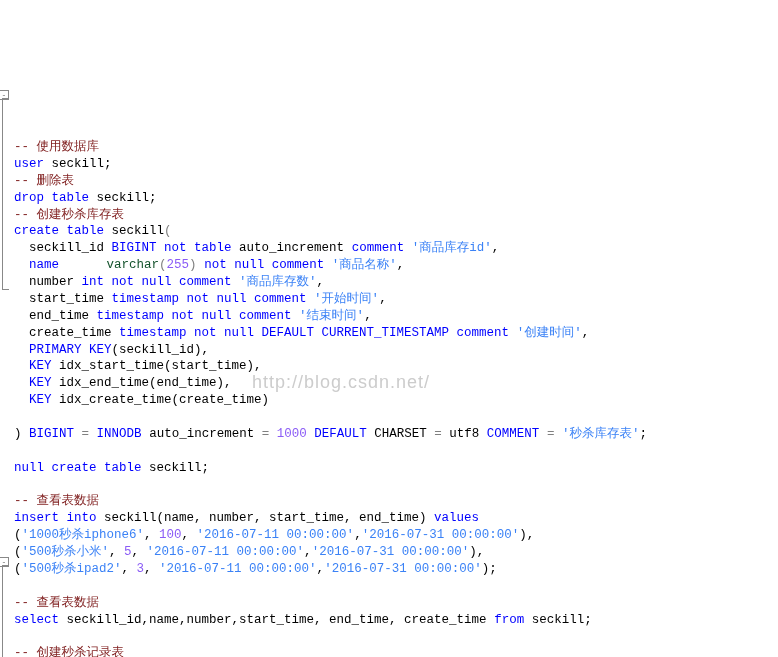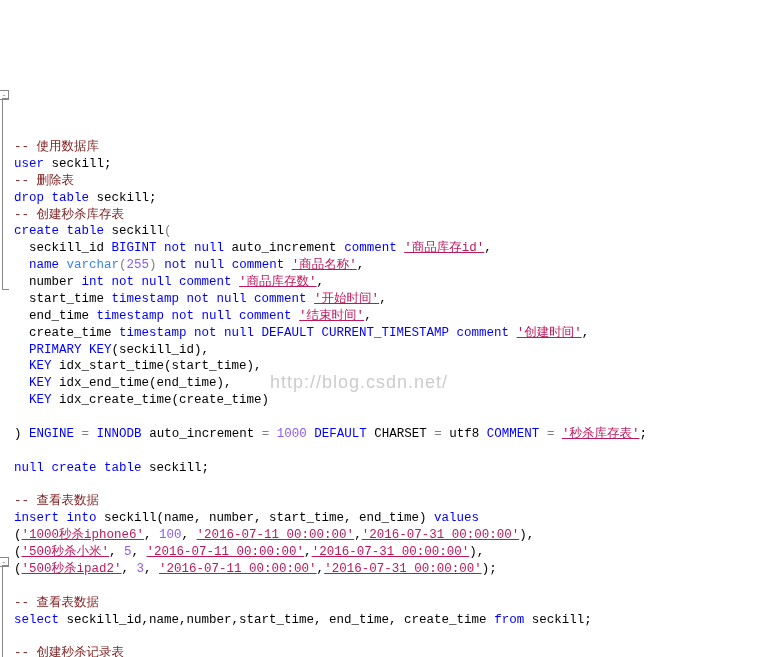--- a/index.html
+++ b/index.html
@@ -39,23 +39,23 @@
     font-size: 8px;
     line-height: 8px;
     text-align: center;
     color: #666;
   }
   .code {
     padding-left: 10px;
   }
   .cmt { color: #7f1d1d; }
   .kw  { color: #0000ff; text-align: right; }
-  .fn  { color: #3b82f6; }
+  .fn  { color: #14532d; margin-left: 40px; }
   .num { color: #8b5cf6; }
-  .str { color: #be185d; text-decoration: underline; }
+  .str { color: #3b82f6; }
   .op  { color: #808080; }
   .watermark {
     position: absolute;
     color: #cccccc;
     font-size: 18px;
     font-family: sans-serif;
     letter-spacing: 1px;
     pointer-events: none;
   }
 </style>
@@ -64,40 +64,40 @@
 
 
 
 <div class="gutter">
   <div class="fold" style="top:90px;">-</div>
   <div class="bracket" style="top:98px;height:190px;"></div>
   <div class="fold" style="top:557px;">-</div>
   <div class="bracket" style="top:565px;height:91px;"></div>
 </div>
 
-<div class="watermark" style="top:370px;left:270px;">http://blog.csdn.net/</div>
+<div class="watermark" style="top:370px;left:252px;">http://blog.csdn.net/</div>
 
 <div class="code"><span class="cmt">-- 使用数据库</span>
 <span class="kw">user</span> <span>seckill;</span>
 <span class="cmt">-- 删除表</span>
 <span class="kw">drop table</span> <span>seckill;</span>
 <span class="cmt">-- 创建秒杀库存表</span>
 <span class="kw">create table</span> <span>seckill</span><span class="op">(</span>
-  <span>seckill_id</span> <span class="kw">BIGINT not null</span> <span>auto_increment</span> <span class="kw">comment</span> <span class="str">'商品库存id'</span>,
+  <span>seckill_id</span> <span class="kw">BIGINT not table</span> <span>auto_increment</span> <span class="kw">comment</span> <span class="str">'商品库存id'</span>,
   <span class="kw">name</span> <span class="fn">varchar</span><span class="op">(</span><span class="num">255</span><span class="op">)</span> <span class="kw">not null comment</span> <span class="str">'商品名称'</span>,
   <span>number</span> <span class="kw">int not null comment</span> <span class="str">'商品库存数'</span>,
   <span>start_time</span> <span class="kw">timestamp not null comment</span> <span class="str">'开始时间'</span>,
   <span>end_time</span> <span class="kw">timestamp not null comment</span> <span class="str">'结束时间'</span>,
   <span>create_time</span> <span class="kw">timestamp not null DEFAULT CURRENT_TIMESTAMP comment</span> <span class="str">'创建时间'</span>,
   <span class="kw">PRIMARY KEY</span><span>(seckill_id),</span>
   <span class="kw">KEY</span> <span>idx_start_time(start_time),</span>
   <span class="kw">KEY</span> <span>idx_end_time(end_time),</span>
   <span class="kw">KEY</span> <span>idx_create_time(create_time)</span>
 
-<span>)</span> <span class="kw">ENGINE</span> <span class="op">=</span> <span class="kw">INNODB</span> <span>auto_increment</span> <span class="op">=</span> <span class="num">1000</span> <span class="kw">DEFAULT</span> <span>CHARSET</span> <span class="op">=</span> <span>utf8</span> <span class="kw">COMMENT</span> <span class="op">=</span> <span class="str">'秒杀库存表'</span>;
+<span>)</span> <span class="kw">BIGINT</span> <span class="op">=</span> <span class="kw">INNODB</span> <span>auto_increment</span> <span class="op">=</span> <span class="num">1000</span> <span class="kw">DEFAULT</span> <span>CHARSET</span> <span class="op">=</span> <span>utf8</span> <span class="kw">COMMENT</span> <span class="op">=</span> <span class="str">'秒杀库存表'</span>;
 
 <span class="kw">null</span> <span class="kw">create table</span> <span>seckill;</span>
 
 <span class="cmt">-- 查看表数据</span>
 <span class="kw">insert into</span> <span>seckill(name, number, start_time, end_time)</span> <span class="kw">values</span>
 (<span class="str">'1000秒杀iphone6'</span>, <span class="num">100</span>, <span class="str">'2016-07-11 00:00:00'</span>,<span class="str">'2016-07-31 00:00:00'</span>),
 (<span class="str">'500秒杀小米'</span>, <span class="num">5</span>, <span class="str">'2016-07-11 00:00:00'</span>,<span class="str">'2016-07-31 00:00:00'</span>),
 (<span class="str">'500秒杀ipad2'</span>, <span class="num">3</span>, <span class="str">'2016-07-11 00:00:00'</span>,<span class="str">'2016-07-31 00:00:00'</span>);
 
 <span class="cmt">-- 查看表数据</span>

